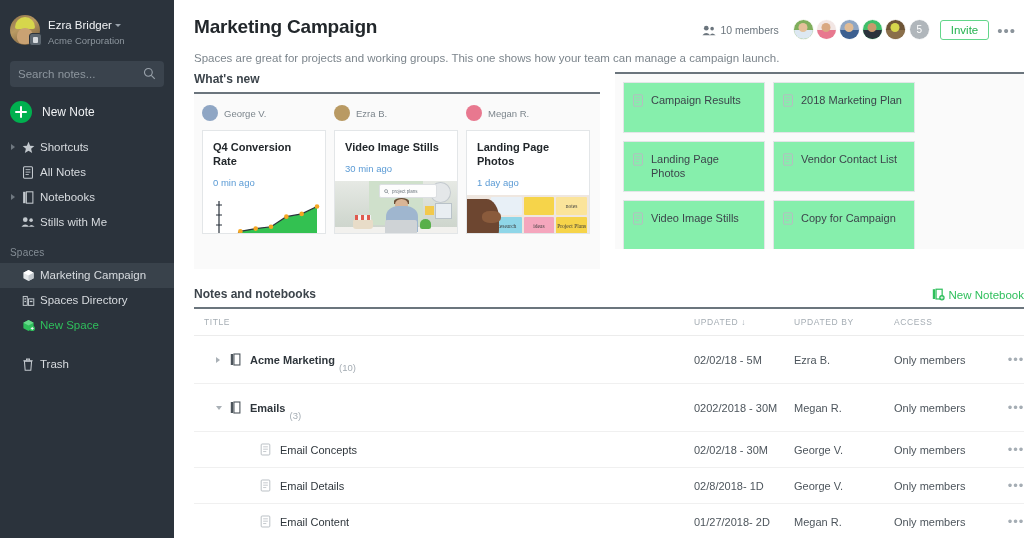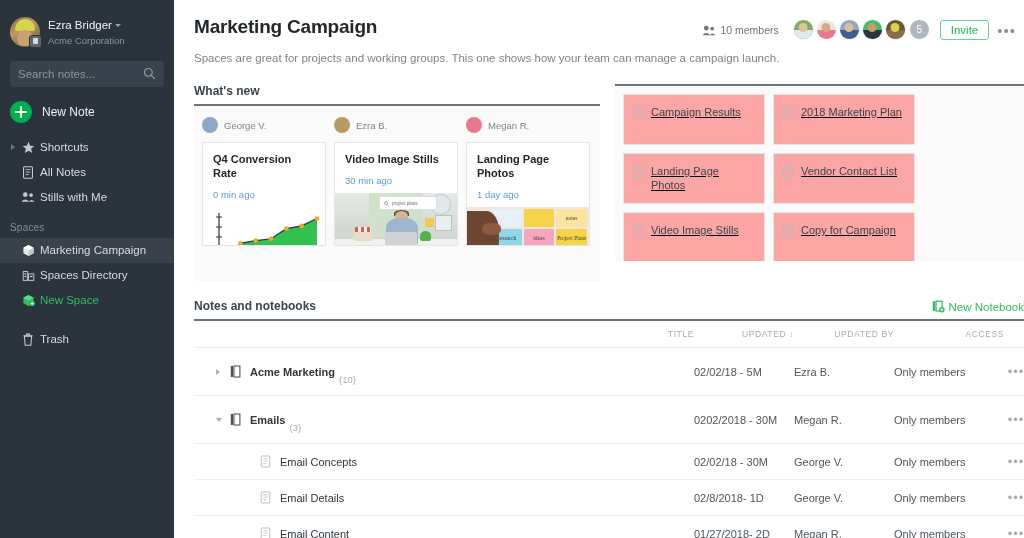--- a/index.html
+++ b/index.html
@@ -13,21 +13,21 @@
 
   
   .sidebar {
     width: 174px; min-width: 174px; height: 538px;
     background: #2b333c;
     color: #d7dbdf;
     padding-top: 8px;
     position: relative;
     overflow: hidden;
   }
-  .user-block { display: flex; align-items: flex-end; padding: 6px 10px 10px 10px; }
+  .user-block { display: flex; align-items: center; padding: 6px 10px 10px 10px; }
   .avatar-wrap { position: relative; width: 30px; height: 30px; margin-right: 8px; }
   .avatar {
     width: 30px; height: 30px; border-radius: 50%;
     background: linear-gradient(150deg,#8a6f4a 0%,#b99a63 40%,#6d5436 100%);
     overflow: hidden; position: relative;
   }
   .avatar::after {
     content: ""; position: absolute; left: 7px; top: 13px;
     width: 16px; height: 16px; border-radius: 50% 50% 40% 40%;
     background: #c9a273;
@@ -130,21 +130,21 @@
     margin-left: 10px; border: 1px solid #63d68a; color: #25b34f;
     background: #fff; border-radius: 3px; font-size: 11.5px;
     padding: 3px 10px; cursor: pointer; font-family: inherit;
   }
   .dots-btn {
     margin-left: 8px; color: #8b949b; font-size: 15px; letter-spacing: 1px;
     cursor: pointer; line-height: 1; padding-top: 2px;
   }
   .subtitle { font-size: 11.5px; color: #7c858c; margin-top: 12px; }
 
-  .cols { display: flex; margin-top: 20px; padding-right: 0; }
+  .cols { display: flex; margin-top: 8px; padding-right: 0; }
   .col-left { width: 406px; flex: none; }
   .col-right { flex: 1; margin-left: 15px; overflow: hidden; }
 
   .sec-head { font-size: 12px; color: #3c444b; font-weight: bold; padding-bottom: 6px; }
   .sec-rule { height: 2px; background: #6b757d; }
   .panel { background: #fafafa; padding: 8px; height: 175px; overflow: hidden; }
 
   
   .wn-row { display: flex; gap: 8px; }
   .wn-cell { width: 124px; flex: none; }
@@ -186,34 +186,34 @@
   .sn-grid { position: absolute; left: 18%; top: 0; right: 0; bottom: 0; display: grid;
     grid-template-columns: repeat(3, 1fr); grid-template-rows: repeat(3, 1fr); gap: 2px; padding: 2px; }
   .sn { border-radius: 1px; font-size: 5.5px; color: #3b3b3b; display: flex; align-items: center; justify-content: center;
         font-family: "Liberation Serif", serif; }
   .sn-hand { position: absolute; left: 0; top: 8%; width: 26%; height: 78%; background: #6d4630; border-radius: 0 40% 40% 0; }
   .sn-finger { position: absolute; left: 12%; top: 26%; width: 16%; height: 20%; background: #8a5b3c; border-radius: 40%; }
 
   
   .pin-grid { display: flex; flex-wrap: wrap; gap: 8px; }
   .pin-card {
-    width: 142px; height: 51px; border: 1px solid #e3e6e8; background: #fca5a5;
-    display: flex; align-items: flex-start; padding: 10px 8px; gap: 7px; flex: none; text-decoration: underline;
+    width: 142px; height: 51px; border: 1px solid #e3e6e8; background: #86efac;
+    display: flex; align-items: flex-start; padding: 10px 8px; gap: 7px; flex: none;
   }
   .pin-label { font-size: 11px; color: #3c444b; line-height: 1.3; }
 
   
   .notes-sec { margin-top: 18px; padding-right: 0; }
   .notes-head { display: flex; align-items: flex-end; padding-bottom: 6px; }
   .notes-title { font-size: 12px; color: #3c444b; font-weight: bold; flex: 1; }
   .new-nb { display: flex; align-items: center; gap: 4px; color: #2fbf5c; font-size: 11.5px; cursor: pointer; white-space: nowrap; }
 
   table.nt { width: 834px; border-collapse: collapse; table-layout: fixed; }
   table.nt th {
-    font-size: 8.5px; color: #a5adb4; font-weight: normal; text-align: right;
+    font-size: 8.5px; color: #a5adb4; font-weight: normal; text-align: left;
     letter-spacing: .6px; padding: 8px 0 8px 0; border-bottom: 1px solid #ececec; margin-top: 18px;
   }
   table.nt td {
     font-size: 11px; color: #4d555c; padding: 10px 0; border-bottom: 1px solid #f0f0f0;
     vertical-align: middle; white-space: nowrap;
   }
   .c-title { width: 500px; padding-left: 10px !important; }
   .c-upd { width: 100px; }
   .c-by { width: 100px; }
   .c-acc { width: 110px; }
@@ -281,20 +281,32 @@
         <svg width="12" height="13" viewBox="0 0 14 16">
             <rect x="1.5" y="1" width="11" height="14" rx="1.2" fill="none" stroke="#c3c9ce" stroke-width="1.3"></rect>
             <line x1="4" y1="4.5" x2="10" y2="4.5" stroke="#c3c9ce" stroke-width="1.1"></line>
             <line x1="4" y1="7.5" x2="10" y2="7.5" stroke="#c3c9ce" stroke-width="1.1"></line>
             <line x1="4" y1="10.5" x2="8" y2="10.5" stroke="#c3c9ce" stroke-width="1.1"></line>
           </svg>
       </span>
       <span class="nav-label">All Notes</span>
     </div>
 
+    <div class="nav-item">
+      <span class="nav-arrow">
+          <i></i>
+        </span>
+      <span class="nav-ic">
+        <svg width="12" height="13" viewBox="0 0 14 16">
+            <rect x="1" y="1" width="3" height="14" fill="#c3c9ce"></rect>
+            <rect x="5" y="1" width="8" height="14" fill="none" stroke="#c3c9ce" stroke-width="1.3"></rect>
+          </svg>
+      </span>
+      <span class="nav-label">Notebooks</span>
+    </div>
 
     <div class="nav-item">
       <span class="nav-arrow"></span>
       <span class="nav-ic">
         <svg width="14" height="12" viewBox="0 0 18 14">
             <circle cx="5.5" cy="4" r="3" fill="#c3c9ce"></circle>
             <circle cx="13" cy="4.6" r="2.3" fill="#c3c9ce"></circle>
             <path d="M0.5 13 Q5.5 7.5 10.5 13 Z" fill="#c3c9ce"></path>
             <path d="M10 13 Q13 8.5 17.5 13 Z" fill="#c3c9ce"></path>
           </svg>

